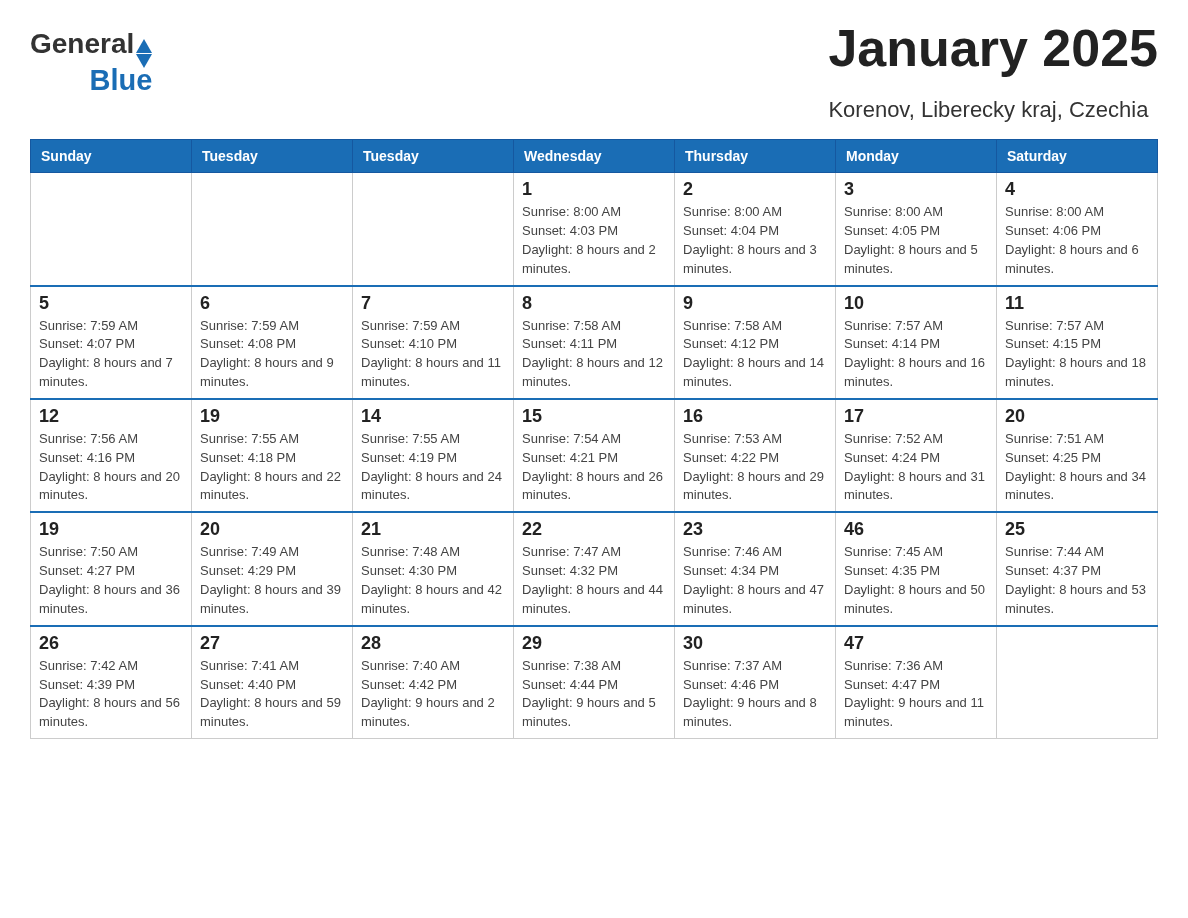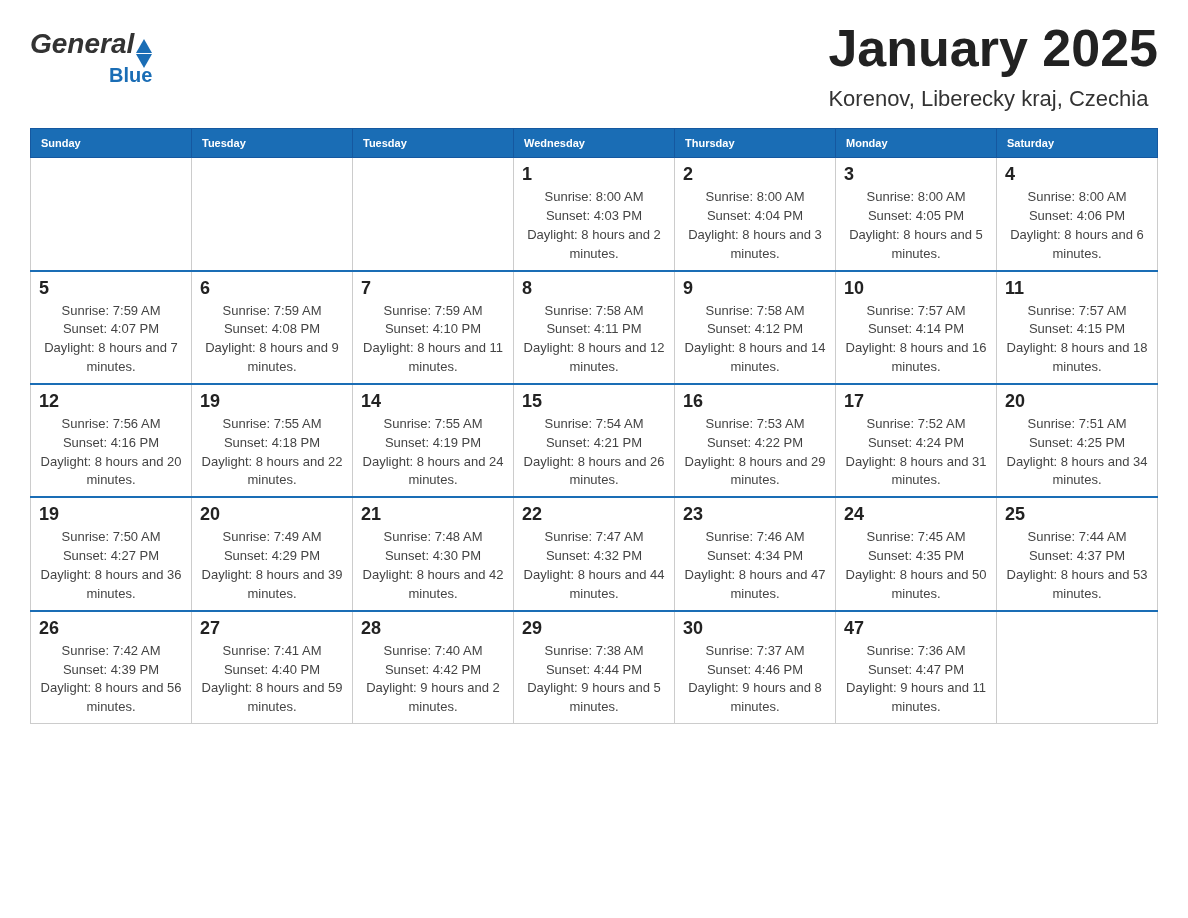--- a/index.html
+++ b/index.html
@@ -20,52 +20,52 @@
       display: flex;
       align-items: center;
       margin-top: 8px;
     }
     .logo-text-general {
       font-size: 28px;
       font-weight: bold;
       color: #333;
     }
     .logo-text-blue {
-      font-size: 20px;
+      font-size: 29px;
       font-weight: bold;
       color: #1a6db5;
     }
     .logo-icon {
       display: flex;
       flex-direction: column;
       align-items: flex-end;
     }
     .title-area {
       text-align: left;
     }
     .month-title {
       font-size: 52px;
       font-weight: bold;
       color: #222;
       line-height: 1.1;
     }
     .location-subtitle {
       font-size: 22px;
       color: #333;
-      margin-top: 9px;
+      margin-top: 20px;
     }
     .calendar {
       width: 100%;
       border-collapse: collapse;
       border: 1px solid #ccc;
     }
     .calendar th {
       background-color: #1a6db5;
       color: #fff;
-      font-size: 11px;
+      font-size: 14px;
       font-weight: bold;
       padding: 8px 10px;
       text-align: left;
       border: 1px solid #1558a0;
     }
     .calendar td {
       vertical-align: top;
       border: 1px solid #ccc;
       padding: 6px 8px;
       width: 14.28%;
@@ -76,36 +76,35 @@
       font-size: 18px;
       font-weight: bold;
       color: #222;
       display: block;
       margin-bottom: 3px;
     }
     .day-info {
       font-size: 13px;
       color: #444;
       line-height: 1.45;
-      text-align: center;
     }
     .empty-cell {
       background: #fff;
     }
     .row-separator td {
       border-top: 2px solid #1a6db5;
     }
   </style>
 </head>
 <body>
 
 <div class="header-area">
   <div class="logo">
     <div class="logo-icon">
-      <div style="display:flex; align-items:baseline;font-style:italic;">
+      <div style="display:flex; align-items:baseline;">
         <span class="logo-text-general">General</span>
         <div style="display:flex; flex-direction:column; align-items:center; margin-left:2px;">
           <div style="width:0;height:0;border-left:8px solid transparent;border-right:8px solid transparent;border-bottom:14px solid #1a6db5;margin-bottom:1px;"></div>
           <div style="width:0;height:0;border-left:8px solid transparent;border-right:8px solid transparent;border-top:14px solid #1a6db5;"></div>
         </div>
       </div>
       <div style="text-align:right; margin-top:-4px;">
         <span class="logo-text-blue">Blue</span>
       </div>
     </div>
@@ -225,21 +224,21 @@
         </td>
         <td>
           <span class="day-number">22</span>
           <div class="day-info">Sunrise: 7:47 AM<br>Sunset: 4:32 PM<br>Daylight: 8 hours and 44 minutes.</div>
         </td>
         <td>
           <span class="day-number">23</span>
           <div class="day-info">Sunrise: 7:46 AM<br>Sunset: 4:34 PM<br>Daylight: 8 hours and 47 minutes.</div>
         </td>
         <td>
-          <span class="day-number">24</span>
+          <span class="day-number">46</span>
           <div class="day-info">Sunrise: 7:45 AM<br>Sunset: 4:35 PM<br>Daylight: 8 hours and 50 minutes.</div>
         </td>
         <td>
           <span class="day-number">25</span>
           <div class="day-info">Sunrise: 7:44 AM<br>Sunset: 4:37 PM<br>Daylight: 8 hours and 53 minutes.</div>
         </td>
       </tr>
       <tr class="row-separator">
         <td>
           <span class="day-number">26</span>

